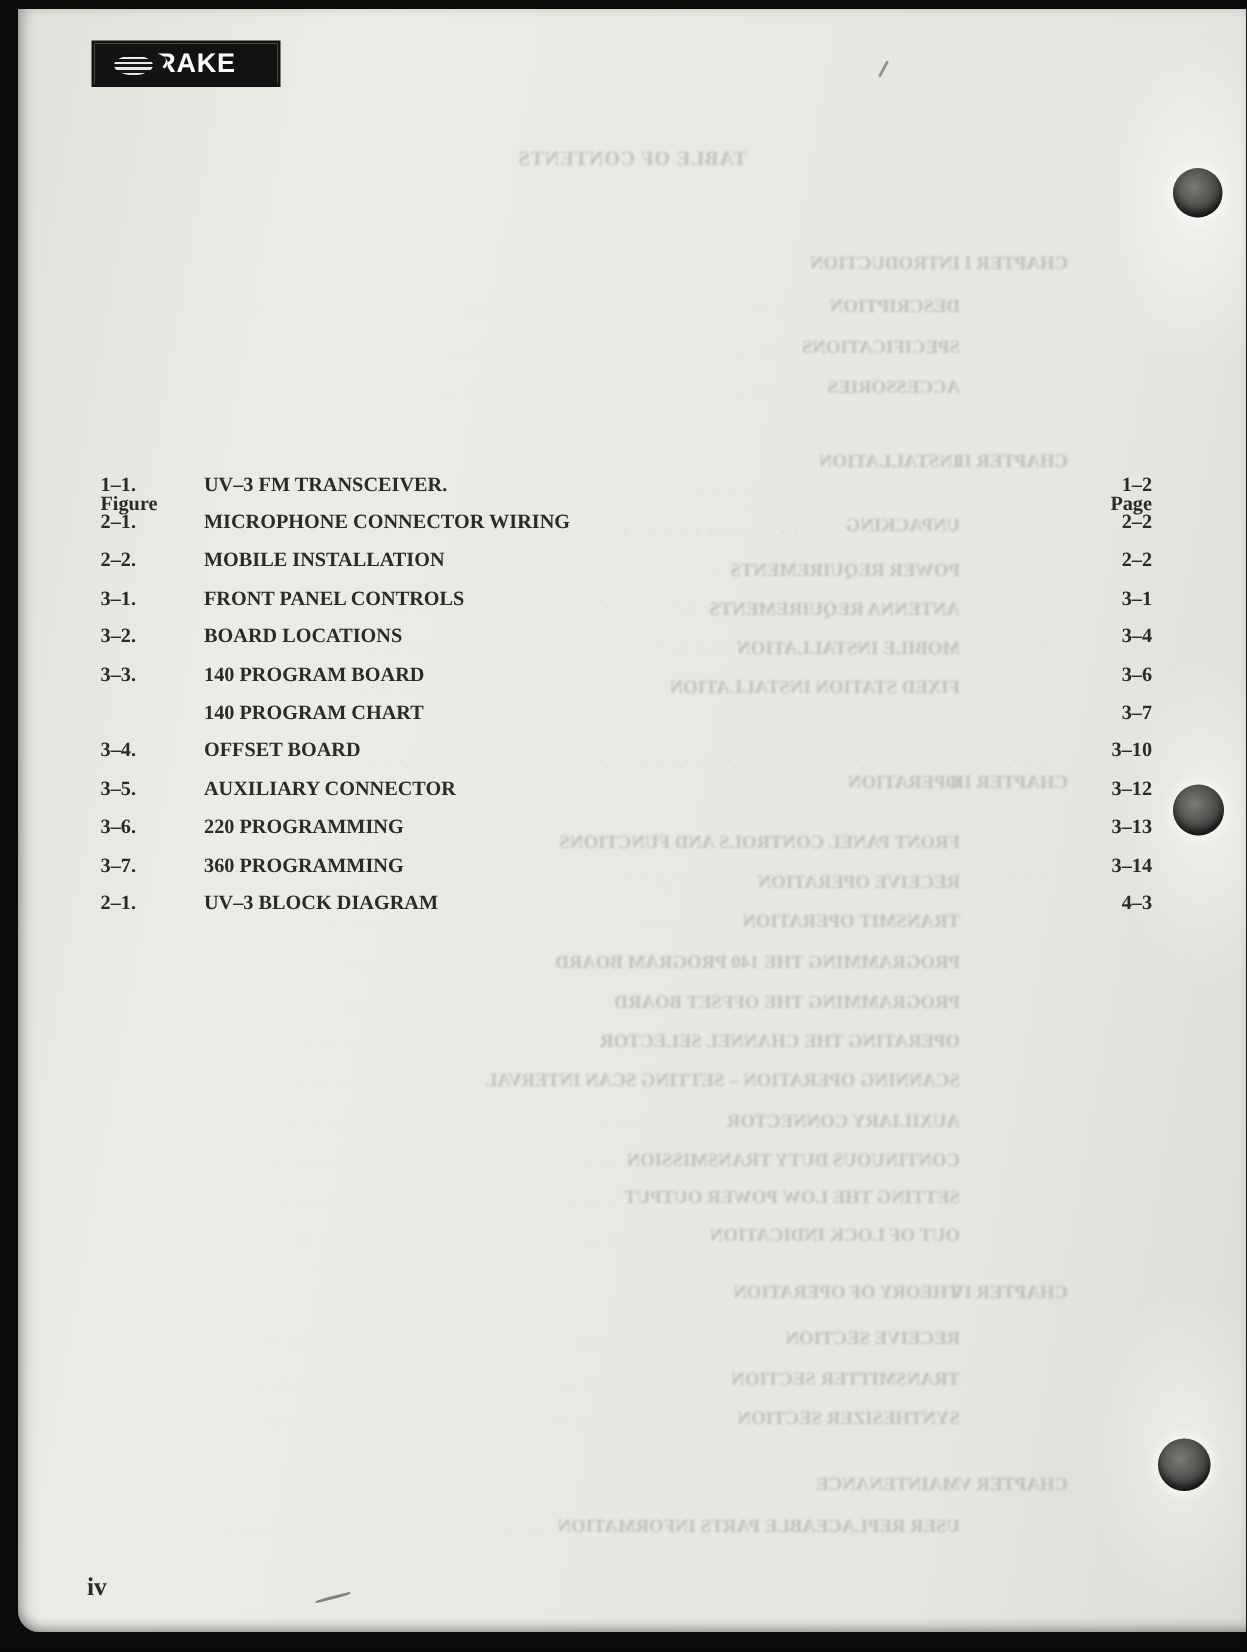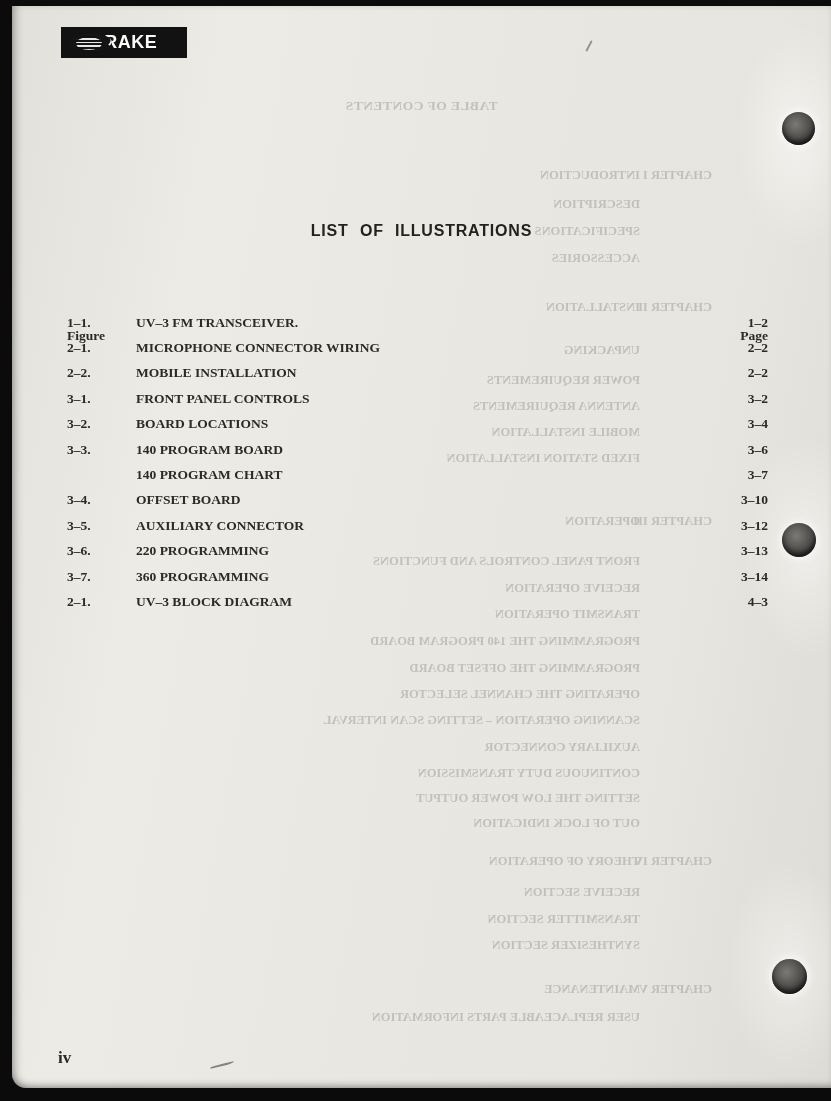--- a/index.html
+++ b/index.html
@@ -216,21 +216,20 @@
     <div class="logo">
       <div class="logo-left">
         <div class="emblem">
           <div class="emblem-core"></div>
           <div class="emblem-swoosh"></div>
         </div>
       </div>
       <div class="logo-right">DRAKE</div>
     </div>
 
-    <div class="title">LIST OF ILLUSTRATIONS</div>
 
     <div class="list">
       <div class="list-head">
         <span class="fh">Figure</span>
         <span class="sp"></span>
         <span class="ph">Page</span>
       </div>
       <div>
           <div class="row">
             <span class="num">1–1.</span>
@@ -247,21 +246,21 @@
           <div class="row">
             <span class="num">2–2.</span>
             <span class="cap">MOBILE INSTALLATION</span>
             <span class="dots"></span>
             <span class="pg">2–2</span>
           </div>
           <div class="row">
             <span class="num">3–1.</span>
             <span class="cap">FRONT PANEL CONTROLS</span>
             <span class="dots"></span>
-            <span class="pg">3–2</span>
+            <span class="pg">3–1</span>
           </div>
           <div class="row">
             <span class="num">3–2.</span>
             <span class="cap">BOARD LOCATIONS</span>
             <span class="dots"></span>
             <span class="pg">3–4</span>
           </div>
           <div class="row">
             <span class="num">3–3.</span>
             <span class="cap">140 PROGRAM BOARD</span>

